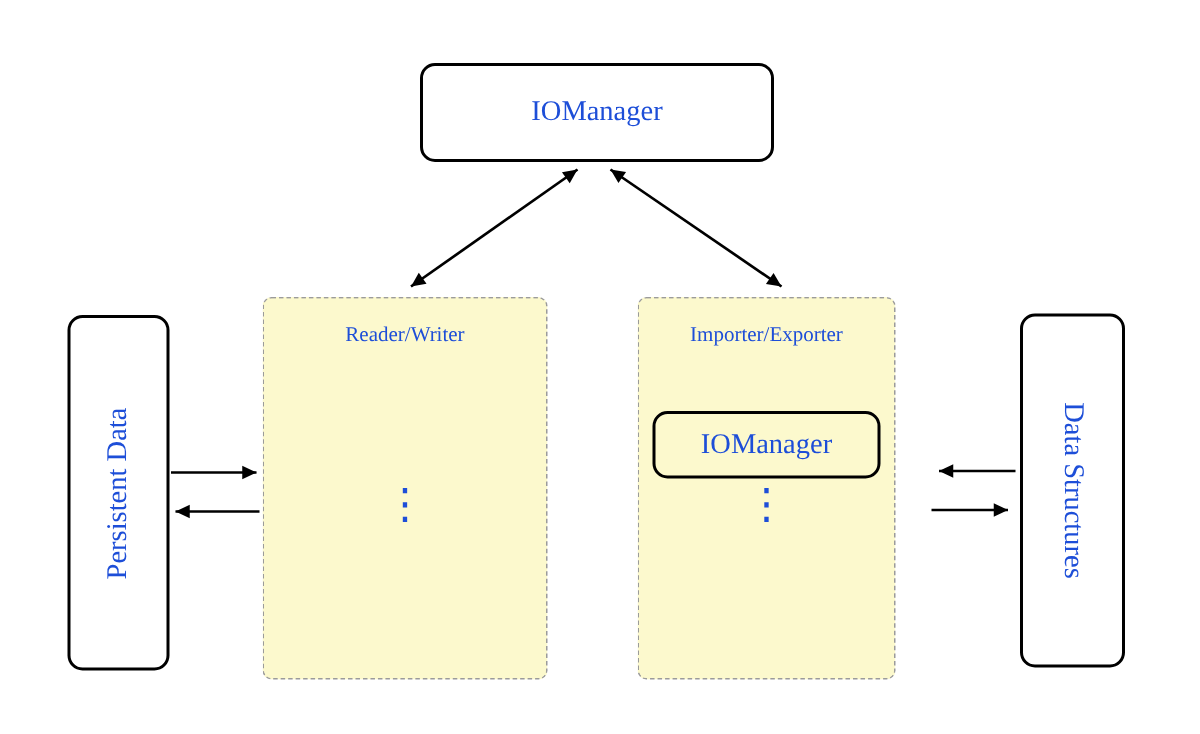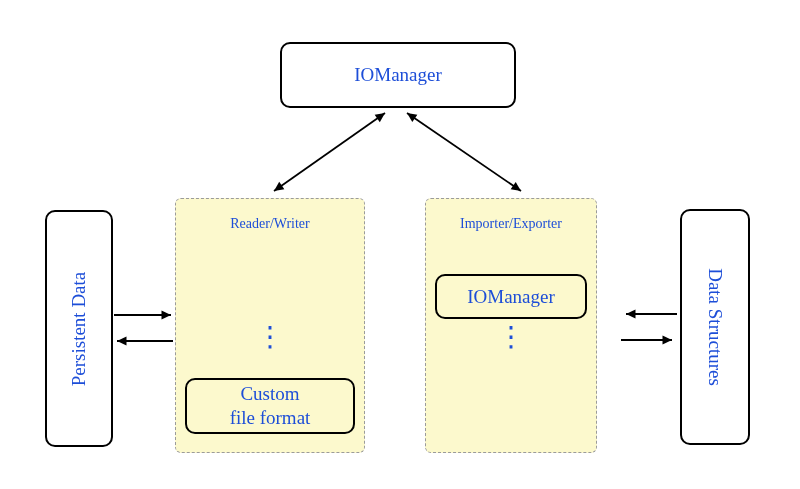--- a/index.html
+++ b/index.html
@@ -97,22 +97,20 @@
     <span class="vtext vtext--ccw">Persistent Data</span>
   </div>
 
   <div class="node node--vertical-right">
     <span class="vtext vtext--cw">Data Structures</span>
   </div>
 
   <div class="group group--left">
     <div class="group-title">Reader/Writer</div>
     <div class="ellipsis">⋮</div>
-    <div class="inner-node inner-node--bottom">Custom
-file format</div>
   </div>
 
   <div class="group group--right">
     <div class="group-title">Importer/Exporter</div>
     <div class="inner-node inner-node--top">IOManager</div>
     <div class="ellipsis">⋮</div>
   </div>
 
 </div>
 

